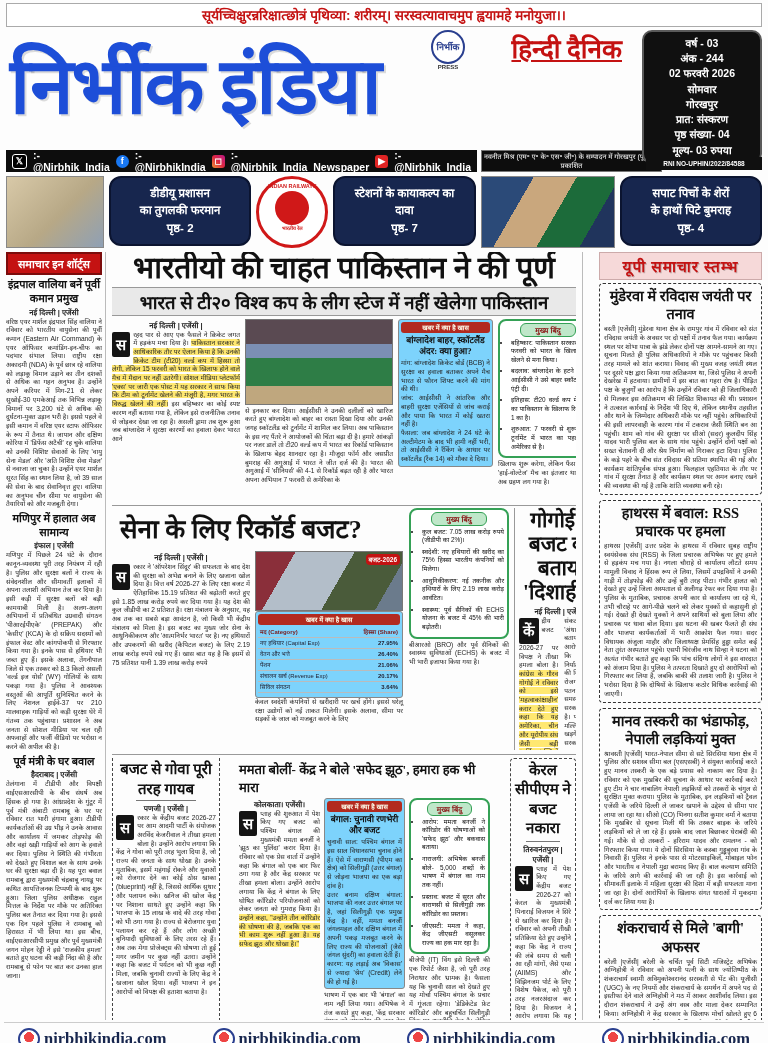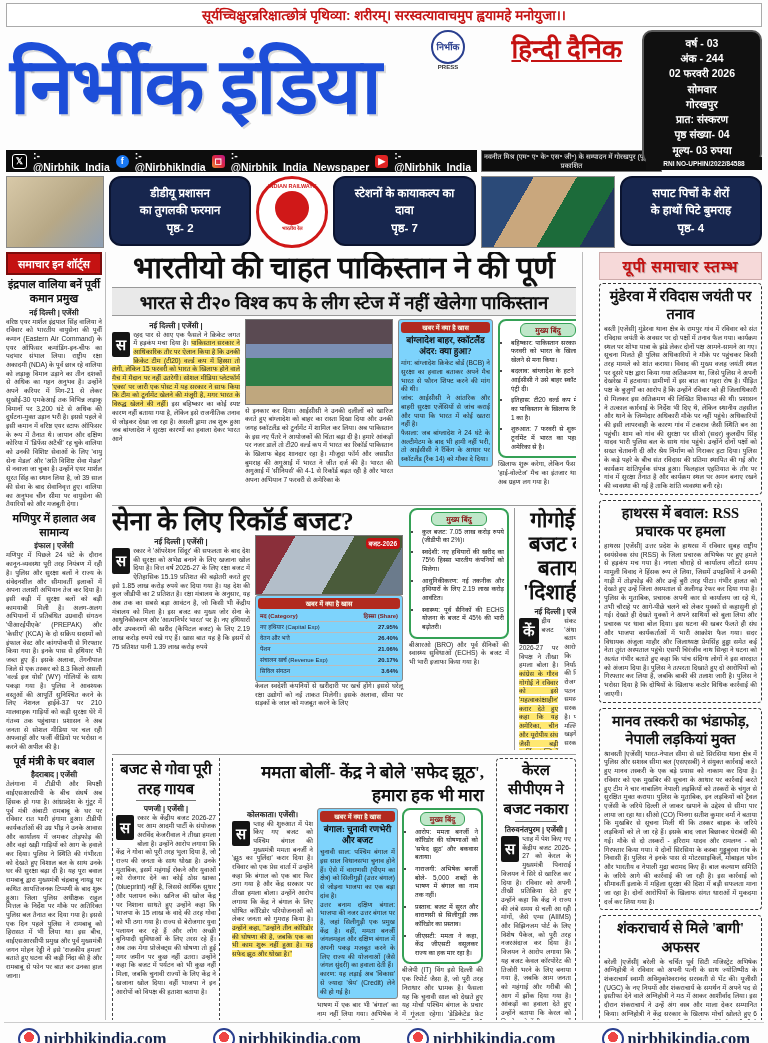--- a/index.html
+++ b/index.html
@@ -62,43 +62,43 @@
   .khabar{border:1px solid #888;background:#7dd3fc;border-radius:3px;padding:2px;}
   .khabar-tag{background:#b22a1f;color:#ffe;font-size:6.5px;font-weight:bold;text-align:center;border-radius:3px;padding:1px 0;margin-bottom:2px;}
   .khabar-title{font-size:8.8px;font-weight:bold;text-align:center;font-family:"Liberation Serif",serif;line-height:1.3;margin:1px 0 2px;}
   .greenbox{border:2px solid #35a156;border-radius:8px;background:#fff;padding:2px 3px;}
   .green-tag{background:#bfe7c9;color:#8a1515;font-weight:bold;font-size:7.5px;text-align:center;border:1px solid #35a156;border-radius:6px;width:60%;margin:0 auto 2px;padding:1px 0;}
   .greenbox ul{margin:0;padding-left:8px;}
   .greenbox li{font-size:6.4px;line-height:1.35;text-align:justify;margin-bottom:3px;}
   
   .band2{display:flex;gap:5px;border-top:1px solid #999;margin-top:4px;padding-top:2px;height:242px;overflow:hidden;}
   .army{width:292px;flex:none;}
-  .army-headline{font-size:26px;font-weight:900;margin:0;font-family:"Liberation Serif",serif;line-height:1.05;}
+  .army-headline{font-size:26px;font-weight:900;margin:8px;font-family:"Liberation Serif",serif;line-height:1.05;}
   .army-sub{font-size:13px;font-weight:bold;font-family:"Liberation Serif",serif;margin:2px 0;}
   .army-cols{display:flex;gap:5px;}
   .ac1{width:138px;flex:none;}
   .ac2{width:148px;flex:none;}
   .armyphoto{height:58px;border:1px solid #777;background:linear-gradient(120deg,#8a2f3a 0 22%,#b3bec9 22% 55%,#4a5b3a 55% 85%,#6b7b8c 85%);position:relative;}
   .armytag{position:absolute;top:2px;right:2px;background:#c41212;color:#fff;font-size:6.5px;font-weight:bold;border-radius:4px;padding:1px 3px;}
   table.mini{width:100%;border-collapse:collapse;margin:2px 0;}
   table.mini td{font-size:5.9px;border-bottom:1px solid #bbb;padding:1px 2px;color:#223;}
   table.mini tr td:last-child{text-align:right;font-weight:bold;}
   table.mini tr.th td{font-weight:bold;color:#7a1a1a;}
   .b2green{width:100px;flex:none;}
   .gogoi{flex:1;border-left:1px solid #999;padding-left:4px;}
   .gogoi-headline{font-size:21px;font-weight:900;text-align:center;font-family:"Liberation Serif",serif;margin:0 0 2px;line-height:1.15;}
   .gogoi-body{columns:2;column-gap:6px;}
   
-  .band3{display:flex;gap:12px;border-top:1px solid #999;margin-top:4px;padding-top:3px;height:268px;overflow:hidden;}
+  .band3{display:flex;gap:19px;border-top:1px solid #999;margin-top:4px;padding-top:3px;height:268px;overflow:hidden;}
   .goa{width:100px;flex:none;border-left:1.5px dashed #444;border-right:1.5px dashed #444;padding:0 3px;}
   .goa h3{font-size:15px;margin:0;text-align:center;font-family:"Liberation Serif",serif;}
   .divider{border-top:1px solid #777;width:60%;margin:2px auto;}
   .bengal{width:252px;flex:none;}
   .bengal-headline{font-size:24px;font-weight:900;text-align:center;margin:0;font-family:"Liberation Serif",serif;line-height:1.05;}
-  .bengal-sub{font-size:17px;font-weight:bold;text-align:right;font-family:"Liberation Serif",serif;margin:2px 0;}
+  .bengal-sub{font-size:13px;font-weight:bold;text-align:left;font-family:"Liberation Serif",serif;margin:2px 0;}
   .bengal-cols{display:flex;gap:4px;}
   .bc{width:81px;flex:none;}
   .kerala{flex:1;border:1.5px dashed #444;border-radius:4px;padding:2px 4px;}
   .kerala h3{font-size:15px;margin:0;text-align:center;font-family:"Liberation Serif",serif;line-height:1.3;}
   
   .footer{display:flex;justify-content:space-between;align-items:center;padding:3px 14px;border-top:1px solid #ccc;height:26px;}
   .fitem{display:flex;align-items:center;gap:4px;}
   .flogo{width:18px;height:18px;border-radius:50%;border:2px solid #2a3f8f;background:radial-gradient(circle at 50% 40%,#e44 0 35%,#fff 36% 70%,#2a3f8f 71%);}
   .furl{font-weight:900;font-size:16.5px;color:#17264e;font-family:"Liberation Serif",serif;}
 </style>

